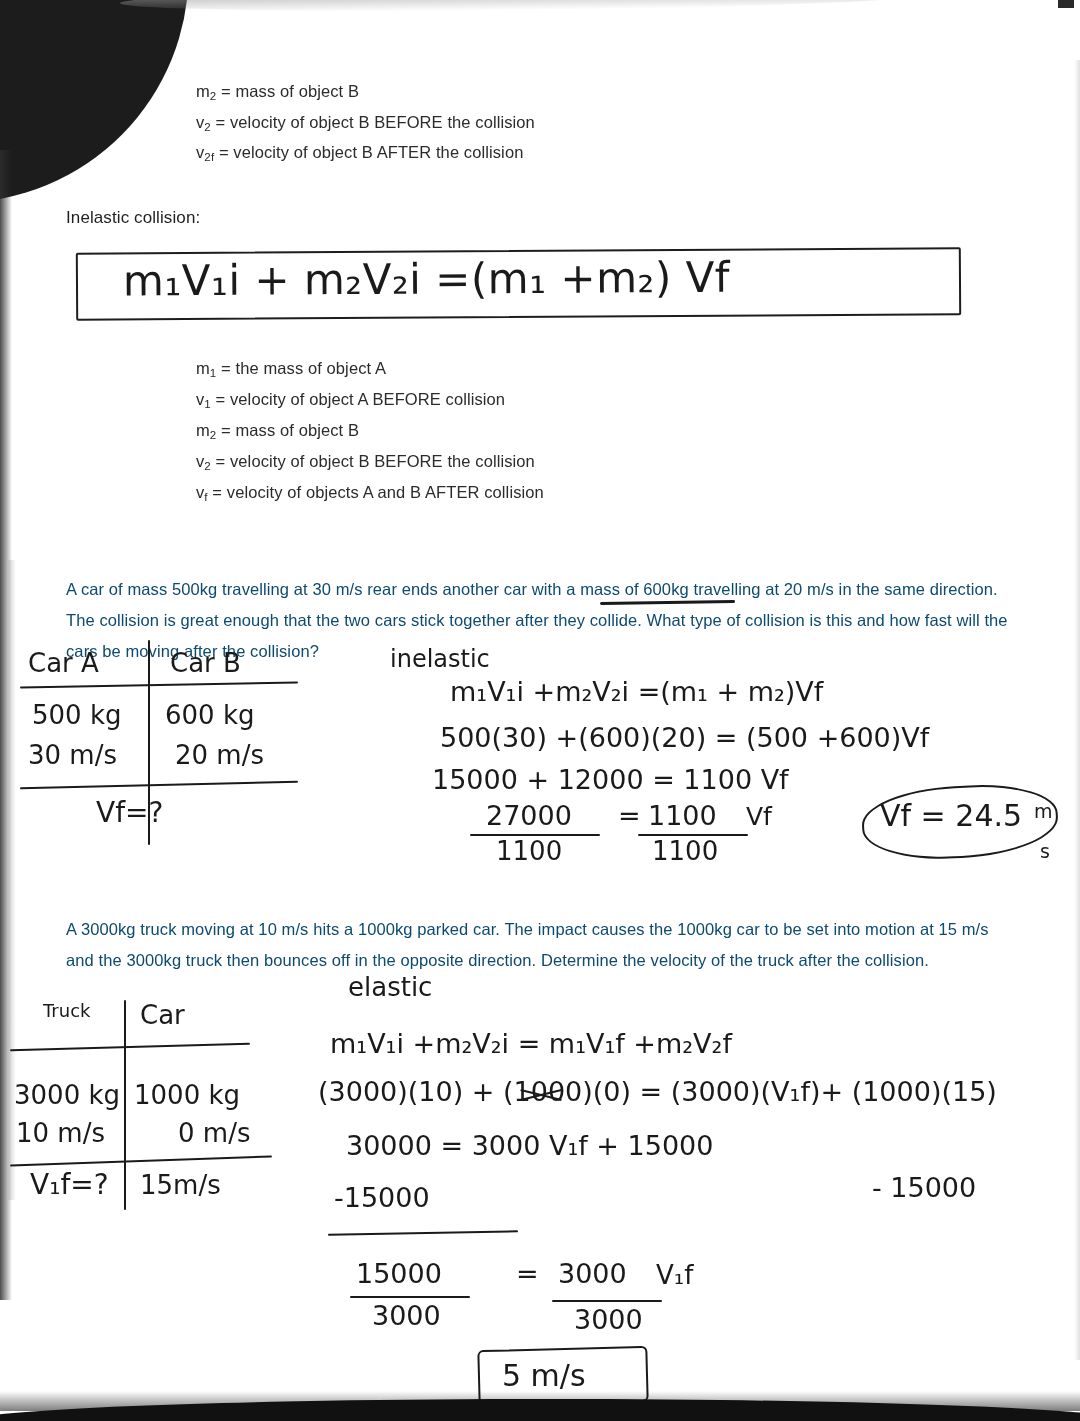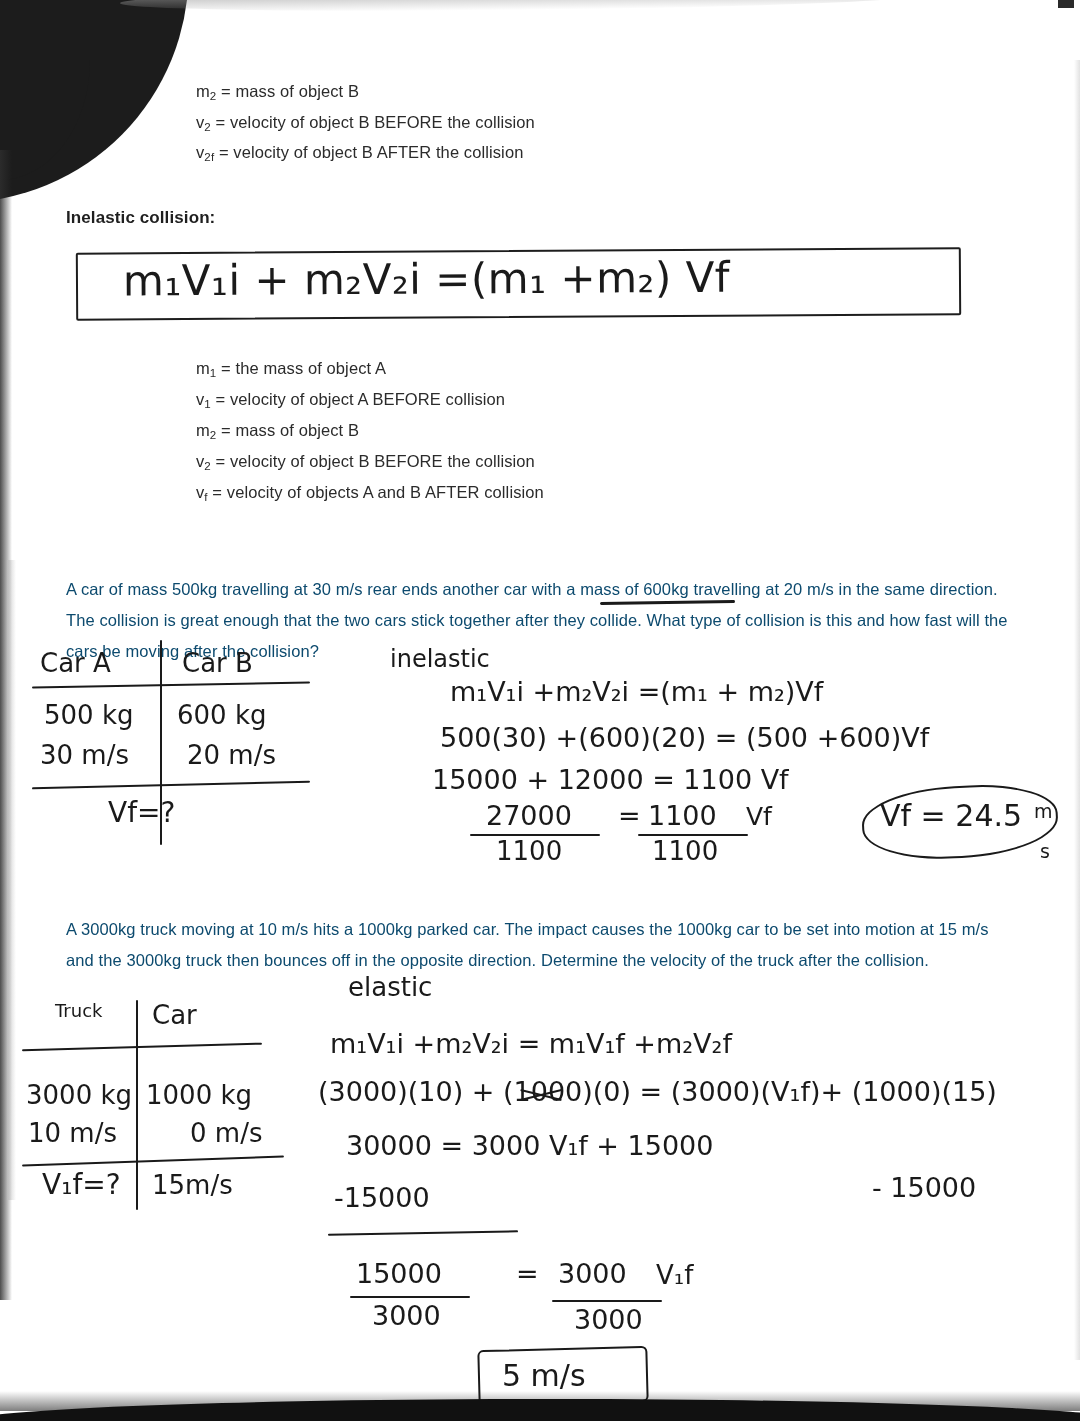--- a/index.html
+++ b/index.html
@@ -10,21 +10,20 @@
     background: #ffffff;
     font-family: "Liberation Sans", sans-serif;
   }
 
   #page {
     position: relative;
     width: 1080px;
     height: 1421px;
     overflow: hidden;
     background: #fdfdfd;
-    padding-left: 12px;
   }
 
   
   .scan-bg {
     position: absolute;
     inset: 0;
     background: #ffffff;
   }
   .corner-dark {
     position: absolute;
@@ -119,21 +118,21 @@
   .defs-top {
     left: 196px;
     top: 78px;
     font-size: 16.5px;
     line-height: 26px;
   }
   .section-label {
     left: 66px;
     top: 208px;
     font-size: 17px;
-    font-weight: bold;
+    font-weight: normal;
     color: #1f1f1f;
   }
   .defs-mid {
     left: 196px;
     top: 355px;
     font-size: 16.5px;
     line-height: 26.5px;
   }
   .prob {
     font-size: 16.5px;

